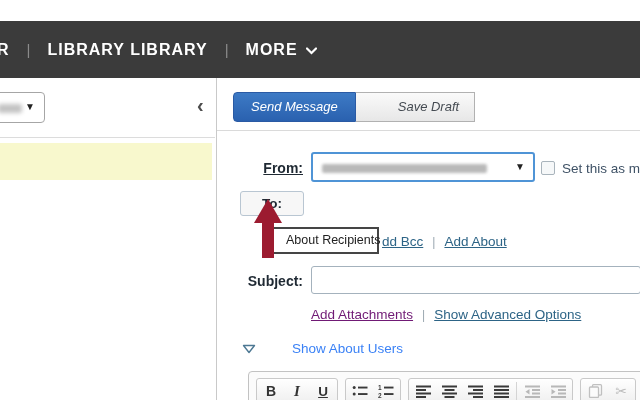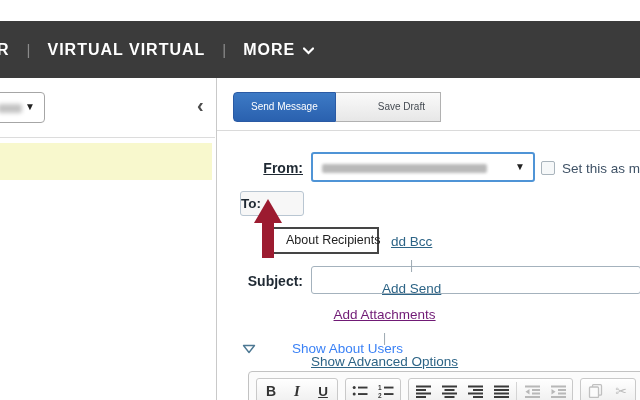--- a/index.html
+++ b/index.html
@@ -35,23 +35,23 @@
     position:absolute; top:94px; left:197px; width:14px; height:22px;
     font-size:20px; font-weight:700; color:#4c4c4c; line-height:22px; cursor:pointer;
   }
   .sidebar-line { position:absolute; top:137px; left:0; width:215px; height:1px; background:#dcdcdc; }
   .yellow-band { position:absolute; top:143px; left:0; width:212px; height:37px; }
   .v-divider { position:absolute; top:78px; left:216px; width:1px; height:322px; background:#c9c9c9; }
   .main-line { position:absolute; top:130px; left:217px; width:423px; height:1px; background:#dadada; }
   
   .btn-group { position:absolute; top:92px; left:233px; display:flex; }
   .btn {
-    height:30px; line-height:28px; font-size:10px; padding:0 15px;
+    height:30px; line-height:28px; font-size:13px; padding:0 15px;
     border:1px solid #b1b1b1; background:linear-gradient(#fafafa,#e7e7e7);
-    color:#454b52; cursor:pointer; white-space:nowrap;
+    color:#454b52; cursor:pointer; white-space:nowrap;font-style:italic;
   }
   .btn-first { border-radius:4px 0 0 4px; }
   .btn-mid { border-left:none;padding-left:42px; }
   .btn-last { border-left:none; border-radius:0 4px 4px 0; }
   .btn-primary {
     background:linear-gradient(#3d7ac5,#2a61af); border-color:#2a5aa4;
     color:#fff; padding:0 17px;
   }
   
   .form-label { position:absolute; width:73px; text-align:right; font-size:14px; font-weight:700; color:#1f2933; }
@@ -69,35 +69,35 @@
   .default-checkbox {
     position:absolute; top:161px; left:541px; width:14px; height:14px;
     background:#f6f8f9; border:1px solid #a9b4bc; border-radius:2px; cursor:pointer;
   }
   .default-label {
     position:absolute; top:161px; left:562px; font-size:13.5px; color:#3f5266; white-space:nowrap;
   }
   .to-button {
     position:absolute; top:191px; left:240px; width:64px; height:25px;
     background:#f7f7f7; border:1px solid #b9c6d2; border-radius:3px;
-    font-size:13.5px; font-weight:700; color:#1f2933; text-align:left; line-height:23px; cursor:pointer;
+    font-size:13.5px; font-weight:700; color:#1f2933; text-align:center; line-height:23px; cursor:pointer;
   }
   
   .arrow-stem { position:absolute; top:221px; left:262px; width:12px; height:37px; z-index:6; }
   .arrow-head {
     position:absolute; top:199px; left:254px; width:0; height:0; z-index:6;
     border-left:14px solid transparent; border-right:14px solid transparent;
   }
   
   .tooltip {
     position:absolute; top:227px; left:271px; width:108px; height:27px; z-index:4;
     background:#fff; border:2px solid #454545; font-size:12.5px; color:#222;
     line-height:23px; padding-left:13px; white-space:nowrap;
   }
-  .links-row { position:absolute; display:flex; gap:9px; align-items:center; font-size:13.5px; z-index:1;flex-direction:column; }
+  .links-row { position:absolute; display:flex; gap:9px; align-items:center; font-size:13.5px; z-index:1; }
   .bcc-row { top:234px; left:382px; }
   .attach-row { top:307px; left:311px; }
   .link { text-decoration:underline; cursor:pointer; white-space:nowrap; }
   .link-sep { color:#9aa7b0; font-size:12px; }
   .subject-input {
     position:absolute; top:266px; left:311px; width:330px; height:28px;
     border:1px solid #a4b2bd; border-radius:3px; background:#fff;
     font-family:"Liberation Sans",sans-serif; font-size:13.5px; padding:0 8px; outline:none;
   }
   .about-users { position:absolute; top:341px; left:242px; display:flex; align-items:center; gap:8px; cursor:pointer; }
@@ -123,21 +123,21 @@
   .cut-glyph { font-size:14px; color:#bdbdbd; }
 </style>
 </head>
 <body>
 
 <div class="topstrip"></div>
 
 <div class="nav">
   <span class="nav-item nav-partial">R</span>
   <span class="nav-sep">|</span>
-  <span class="nav-item">VIRTUAL VIRTUAL</span>
+  <span class="nav-item">LIBRARY LIBRARY</span>
   <span class="nav-sep">|</span>
   <span class="nav-item">
     <span>MORE</span>
     <svg class="chev-down" width="11" height="8" viewBox="0 0 11 8">
         <polyline points="1,1.5 5.5,6 10,1.5" fill="none" stroke="#ffffff" stroke-width="2.2" stroke-linecap="round"></polyline>
       </svg>
   </span>
 </div>
 
 <div class="side-select">
@@ -163,21 +163,21 @@
 <div class="default-checkbox"></div>
 <div class="default-label">Set this as my c</div>
 
 <div class="to-button">To:</div>
 <div class="arrow-head" id="arrowHead" style="border-bottom: 24px solid rgb(156, 27, 48);"></div>
 <div class="arrow-stem" id="arrowStem" style="background: rgb(156, 27, 48);"></div>
 <div class="tooltip">About Recipients</div>
 <div class="links-row bcc-row">
   <span class="link" id="bccLink" style="color: rgb(45, 100, 134);">dd Bcc</span>
   <span class="link-sep">|</span>
-  <span class="link" id="roleLink" style="color: rgb(45, 100, 134);">Add Send</span>
+  <span class="link" id="roleLink" style="color: rgb(45, 100, 134);">Add About</span>
 </div>
 
 <div class="form-label subject-label">Subject:</div>
 <input class="subject-input" type="text" value="" style="">
 
 <div class="links-row attach-row">
   <span class="link" id="attachLink" style="color: #701a75;">Add Attachments</span>
   <span class="link-sep">|</span>
   <span class="link" id="advLink" style="color: rgb(45, 100, 134);">Show Advanced Options</span>
 </div>

